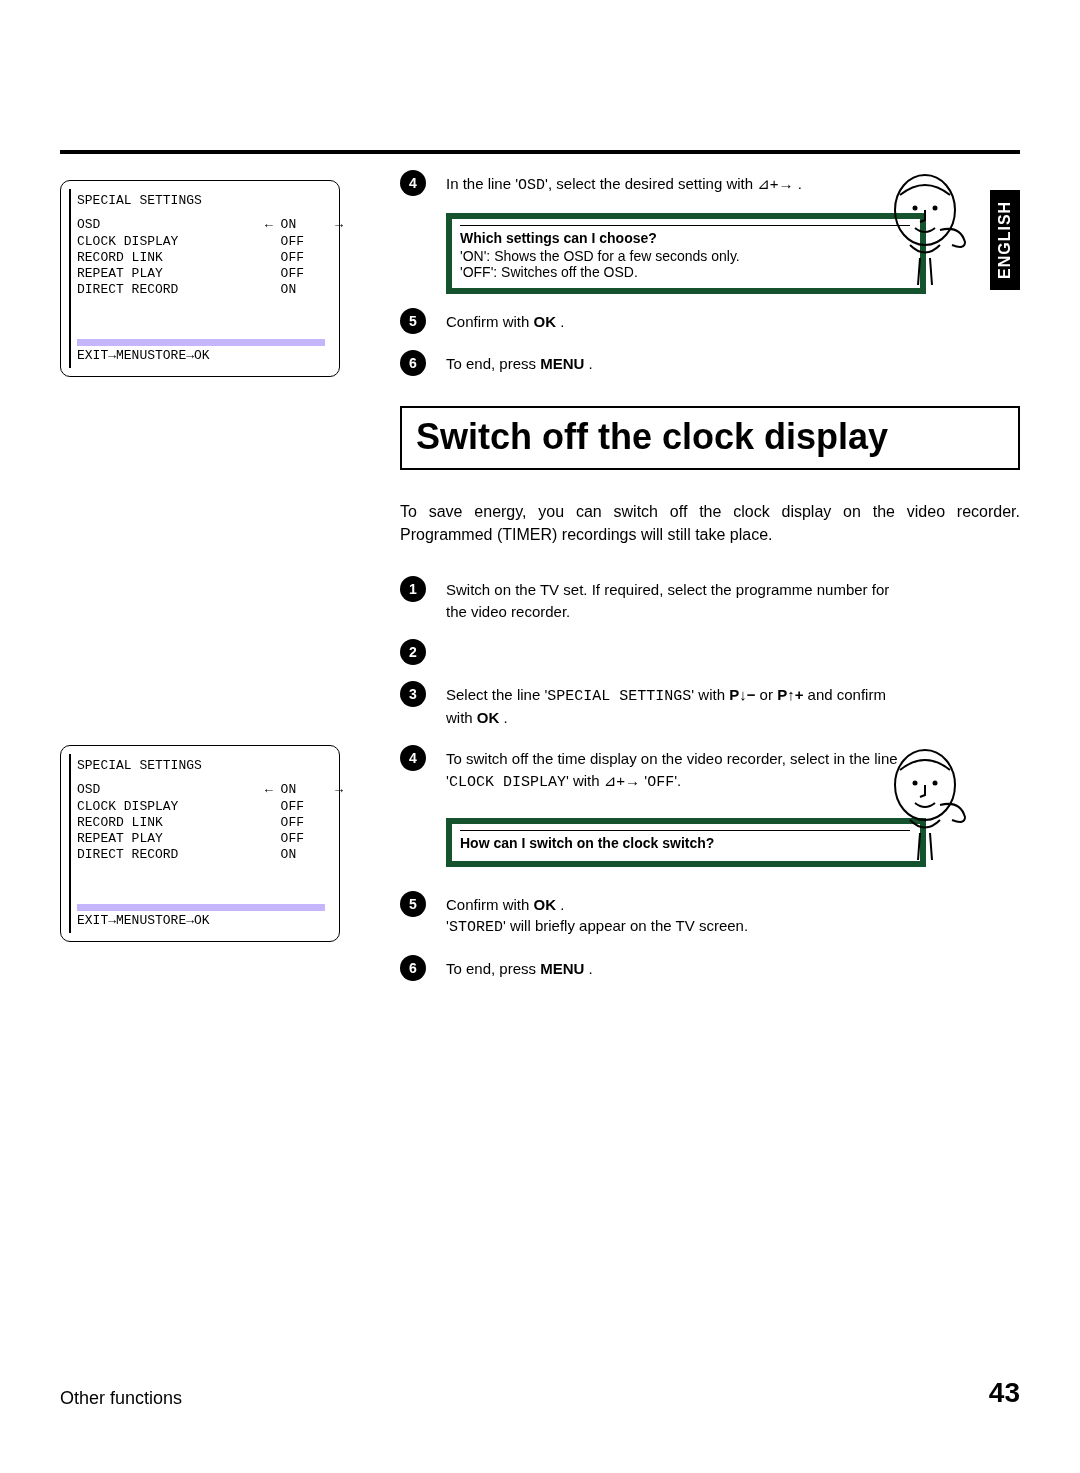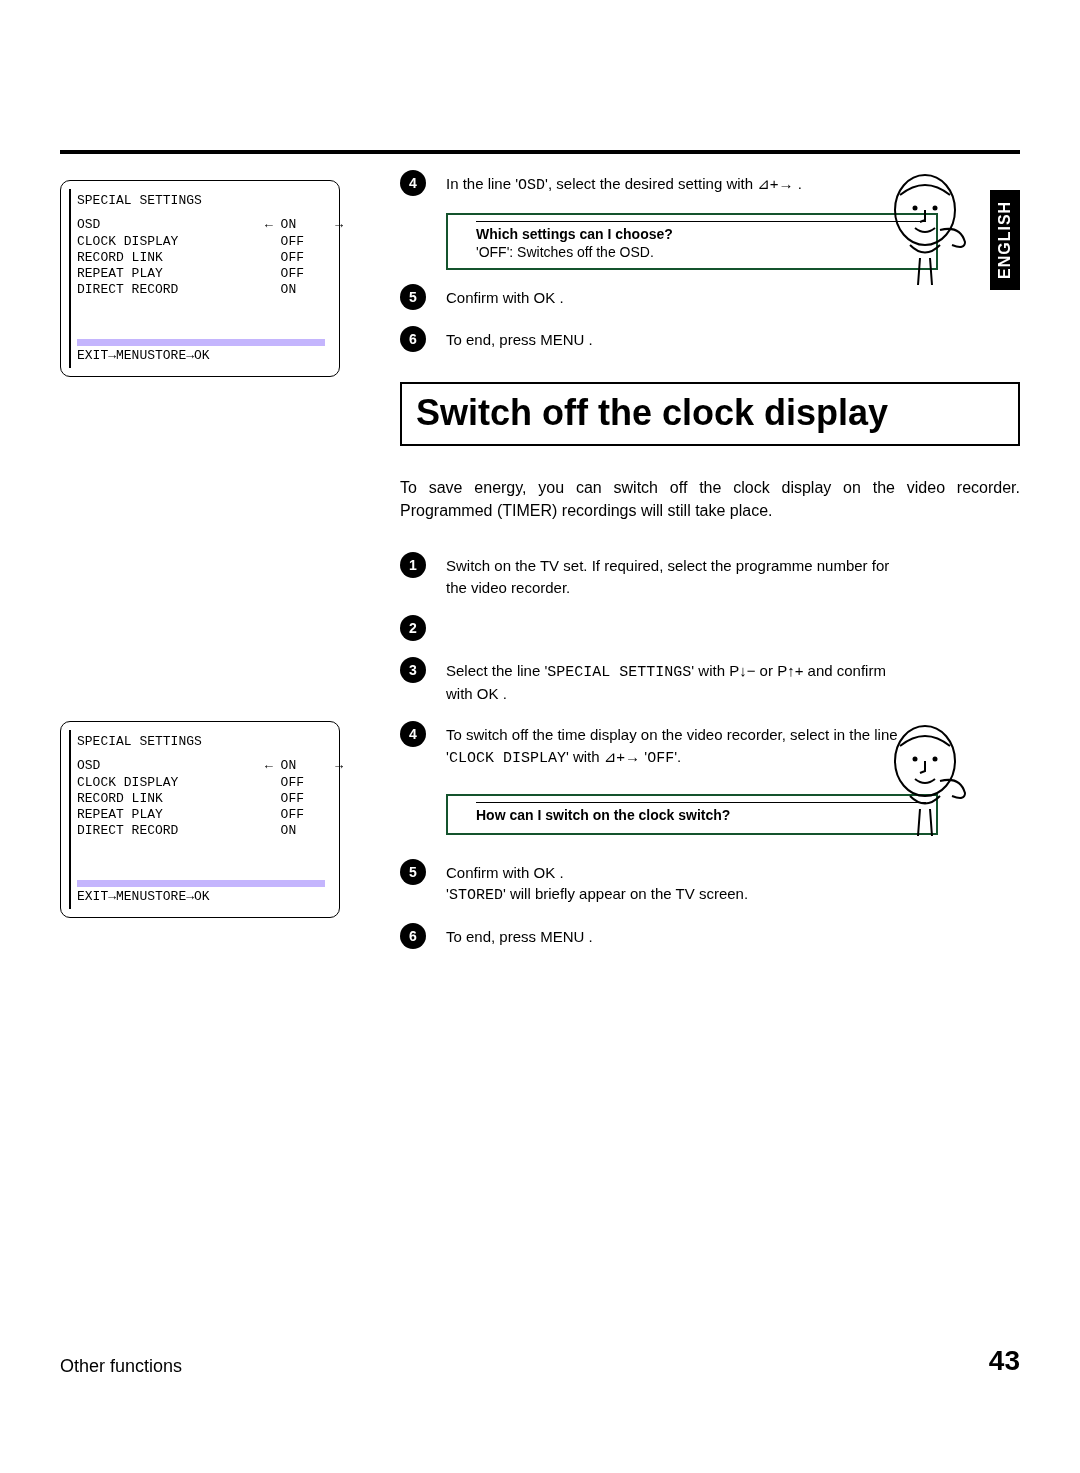--- a/index.html
+++ b/index.html
@@ -109,25 +109,25 @@
   }
   .step-text {
     font-size: 15px;
     line-height: 1.45;
     padding-top: 3px;
     max-width: 460px;
   }
   .osd-code {
     font-family: "Courier New", monospace;
   }
-  .key { font-weight: normal; }
+  .key { font-weight: bold; }
   .tip-box {
-    border: 2px solid #14532d;
+    border: 6px solid #14532d;
     margin: 8px 0 14px 46px;
-    padding: 6px 10px 8px 28px;
+    padding: 6px 10px 8px 8px;
     font-size: 14px;
     max-width: 450px;
   }
   .tip-box hr {
     border: none;
     border-top: 1.5px solid #000;
     margin: 0 0 4px 0;
   }
   .tip-title {
     font-weight: bold;
@@ -225,20 +225,21 @@
       <div class="step">
         <div class="step-num">4</div>
         <div class="step-text">
           <span>In the line '</span><span class="osd-code">OSD</span><span>', select the desired setting with  ⊿+→ .</span>
         </div>
       </div>
 
       <div class="tip-box">
         <hr>
         <div class="tip-title">Which settings can I choose?</div>
+        <div>'ON': Shows the OSD for a few seconds only.</div>
         <div>'OFF': Switches off the OSD.</div>
       </div>
 
       <div class="step">
         <div class="step-num">5</div>
         <div class="step-text">
           <span>Confirm with </span><span class="key">OK</span><span> .</span>
         </div>
       </div>
 

